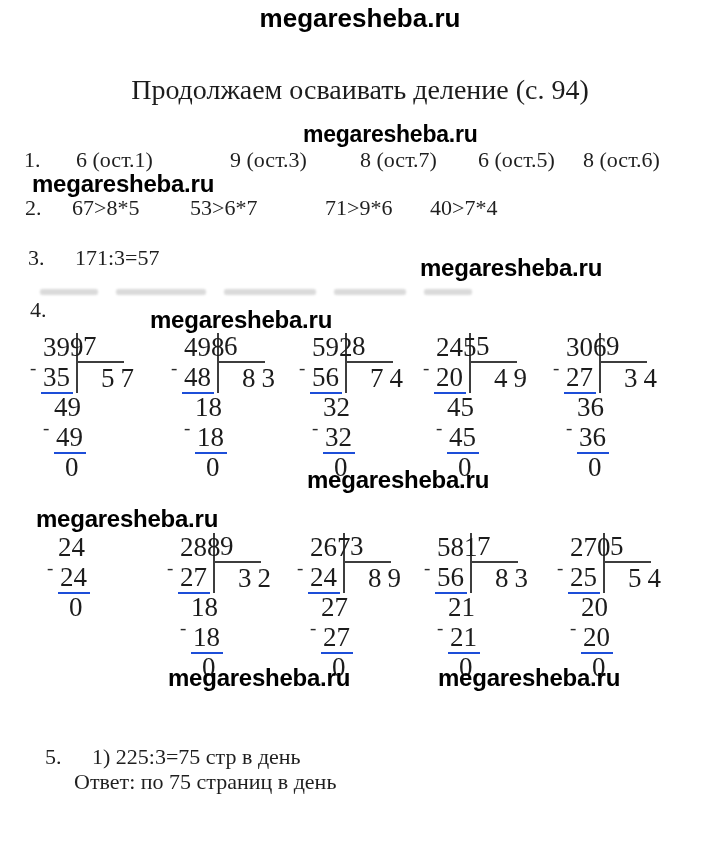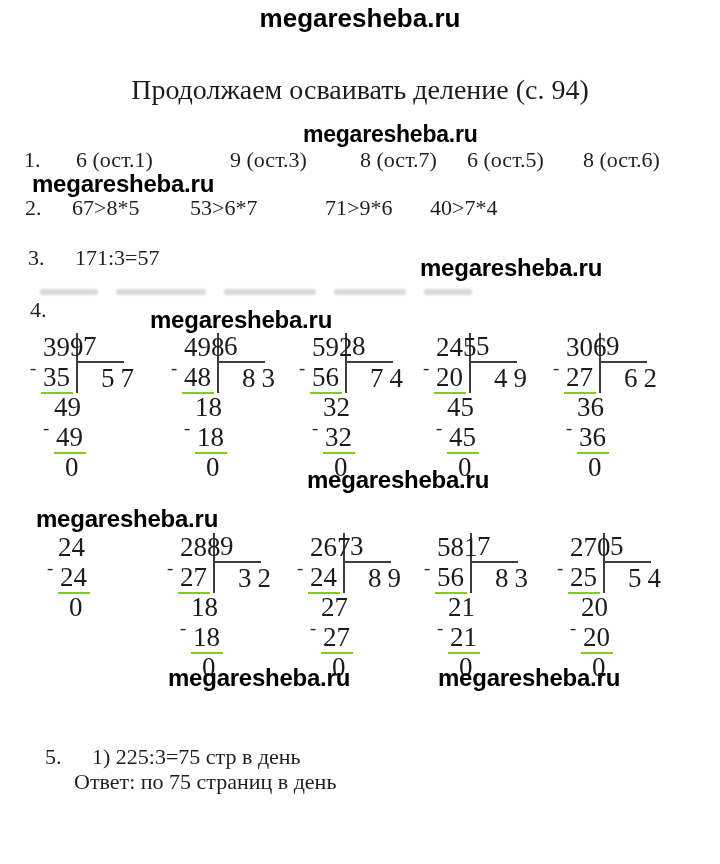--- a/index.html
+++ b/index.html
@@ -27,42 +27,42 @@
   
   .ld-band {position:absolute; left:0; width:720px; height:160px;}
   .ld {position:absolute; top:0; padding-left:10px; font-size:27px; color:#1c1c1c;}
   .ld-top {display:flex; align-items:stretch;}
   .ld-left {width:33px;}
   .ld-row {height:30px; line-height:28px; position:relative;}
   .ld-right {border-left:2px solid #3d3d3d; width:46px;}
   .ld-divisor {height:28px; line-height:26px; padding-left:5px; border-bottom:2px solid #3d3d3d;}
   .ld-quotient {height:30px; line-height:30px; padding-left:23px; letter-spacing:0.22em;}
   .n {display:inline-block; position:relative;}
-  .u {border-bottom:2px solid #84cc16; padding:0 3px 1px 2px; margin-left:-2px;}
+  .u {border-bottom:2px solid #1d4ed8; padding:0 3px 1px 2px; margin-left:-2px;}
   .m::before {content:"-"; position:absolute; left:-11px; top:-9px; font-size:19px; color:#2a2a2a;}
   .o1 {margin-left:11px;}
   .o2 {margin-left:22px;}
 </style>
 </head>
 <body>
 
 <div id="page">
 
   <div class="site-header">megaresheba.ru</div>
 
   <div class="doc-title">Продолжаем осваивать деление (с. 94)</div>
 
   <div class="wm" style="top:121px; left:303px; font-size:23px;">megaresheba.ru</div>
 
   <div class="pline" style="top:147px;">
     <span style="left:24px;">1.</span>
     <span style="left:76px;">6 (ост.1)</span>
     <span style="left:230px;">9 (ост.3)</span>
     <span style="left:360px;">8 (ост.7)</span>
-    <span style="left:467px;">6 (ост.5)</span>
+    <span style="left:478px;">6 (ост.5)</span>
     <span style="left:583px;">8 (ост.6)</span>
   </div>
 
   <div class="wm" style="top:170px; left:32px; font-size:24px;">megaresheba.ru</div>
 
   <div class="pline" style="top:195px;">
     <span style="left:25px;">2.</span>
     <span style="left:72px;">67&gt;8*5</span>
     <span style="left:190px;">53&gt;6*7</span>
     <span style="left:325px;">71&gt;9*6</span>
@@ -153,21 +153,21 @@
     </div>
 
     <div class="ld" style="left:556px;">
       <div class="ld-top">
         <div class="ld-left">
           <div class="ld-row"><span class="n">306</span></div>
           <div class="ld-row"><span class="n u m">27</span></div>
         </div>
         <div class="ld-right">
           <div class="ld-divisor"><span>9</span></div>
-          <div class="ld-quotient"><span>62</span></div>
+          <div class="ld-quotient"><span>34</span></div>
         </div>
       </div>
       <div class="ld-row"><span class="n o1">36</span></div>
       <div class="ld-row"><span class="n u m o1">36</span></div>
       <div class="ld-row"><span class="n o2">0</span></div>
     </div>
 
   </div>
 
   <div class="wm" style="top:466px; left:307px; font-size:24px;">megaresheba.ru</div>

